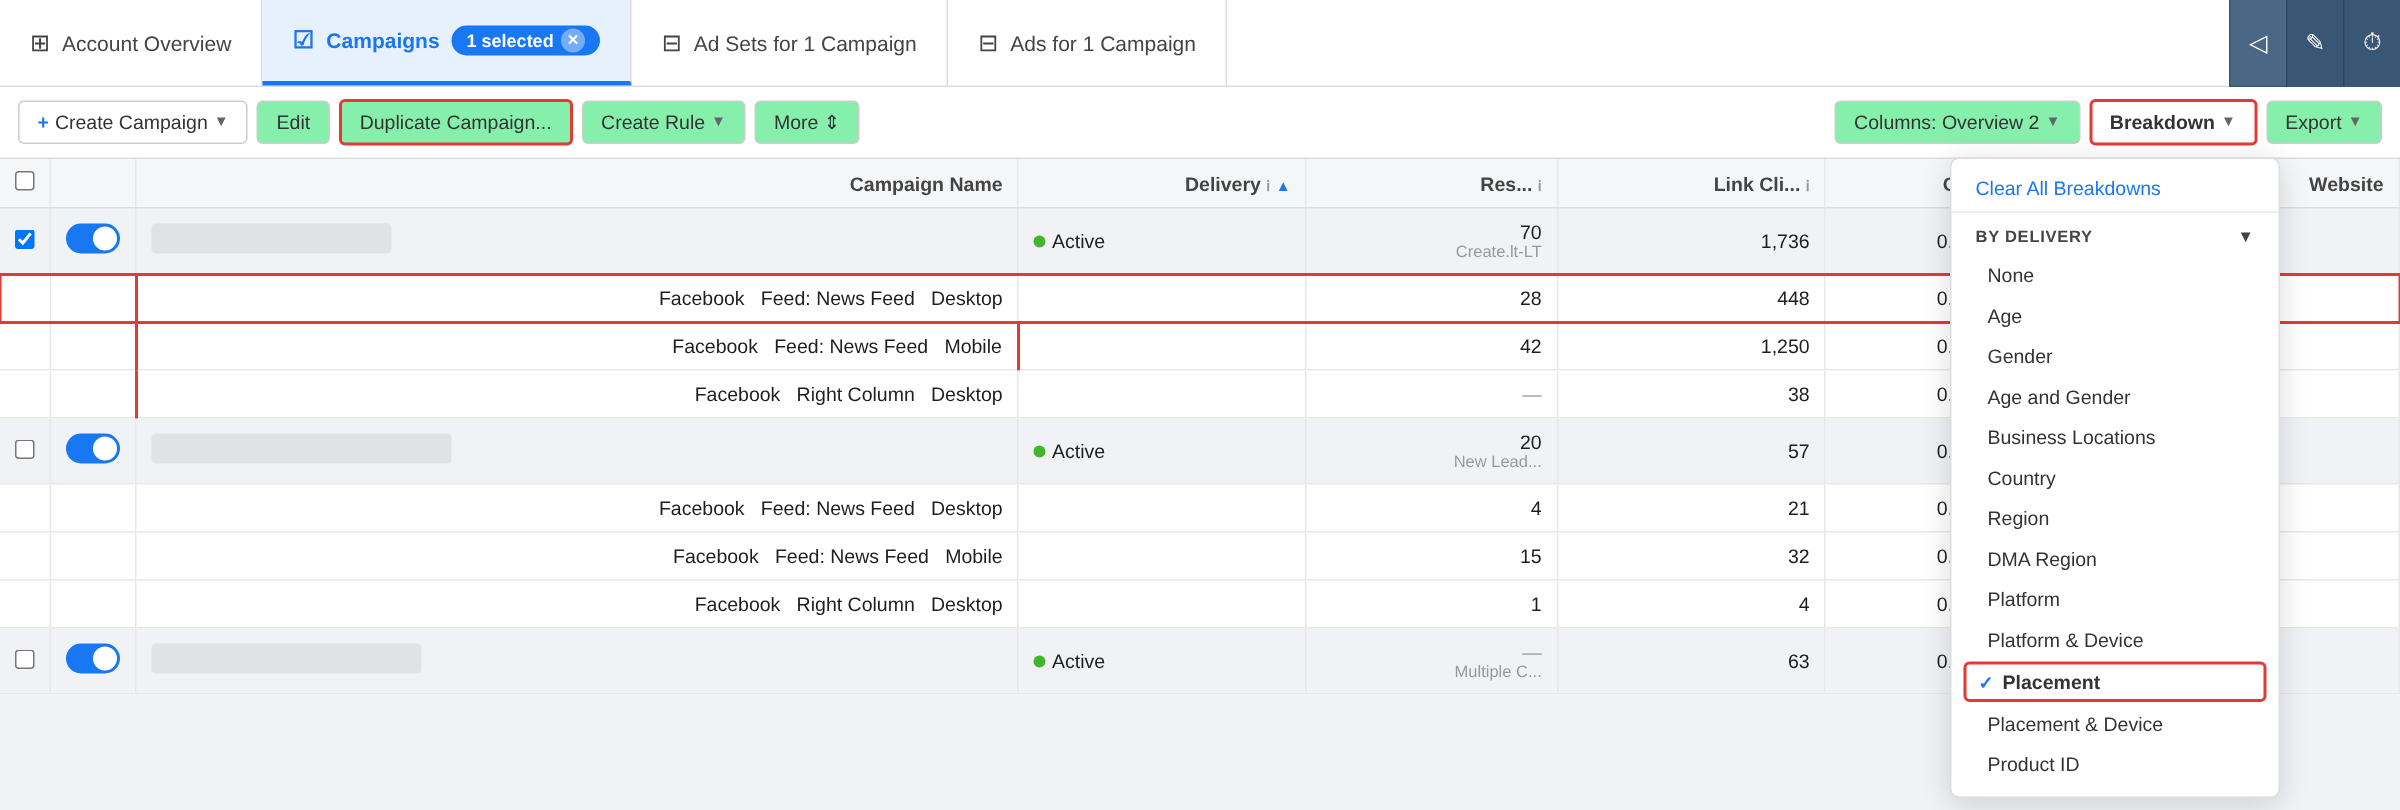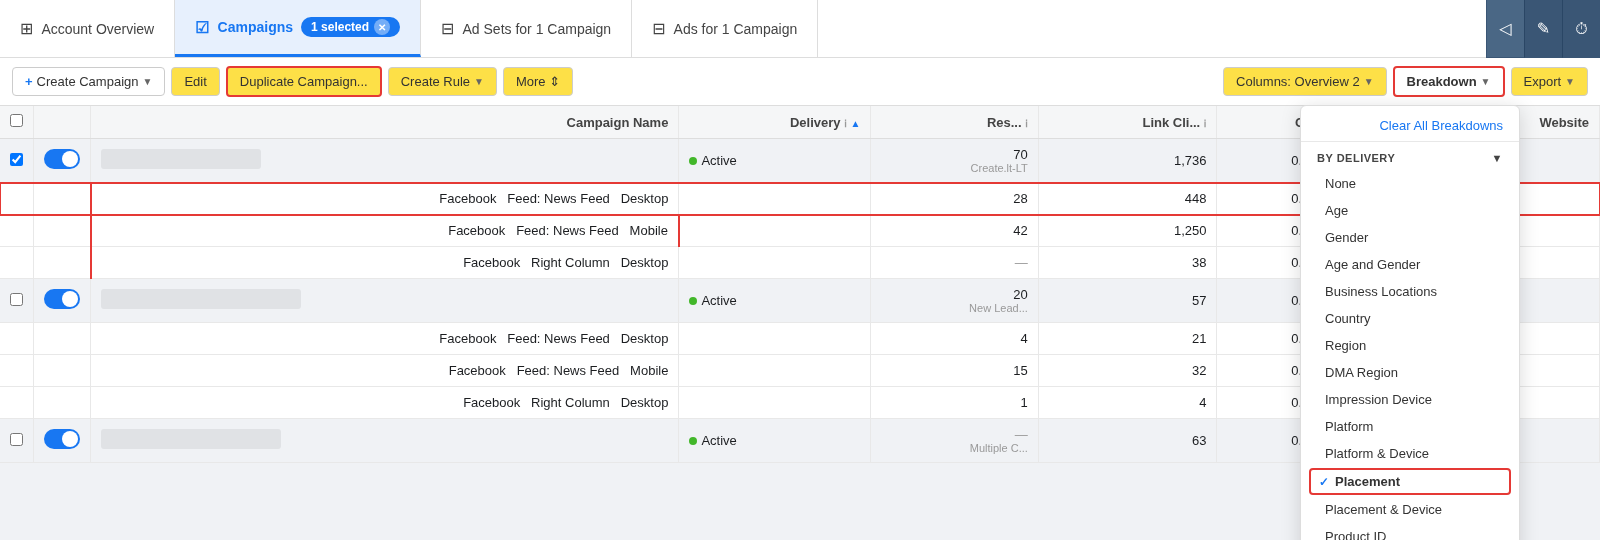--- a/index.html
+++ b/index.html
@@ -68,21 +68,21 @@
       gap: 6px;
       border-bottom: 1px solid #ddd;
     }
     .btn {
       display: flex;
       align-items: center;
       gap: 4px;
       padding: 6px 12px;
       border: 1px solid #ccc;
       border-radius: 4px;
-      background: #fde047;
+      background: #86efac;
       cursor: pointer;
       font-size: 13px;
       color: #333;
       white-space: nowrap;
     }
     .btn-primary {
       background: #fff;
       border: 1px solid #ccc;
     }
     .btn-plus { font-weight: bold; color: #1877f2; }
@@ -181,21 +181,20 @@
       box-shadow: 0 4px 20px rgba(0,0,0,0.15);
       z-index: 200;
       padding: 8px 0;
     }
     .breakdown-dropdown .clear-link {
       color: #1877f2;
       padding: 4px 16px;
       cursor: pointer;
       font-size: 13px;
       display: block;
-      text-align: right;
     }
     .breakdown-dropdown .section-header {
       display: flex;
       justify-content: space-between;
       align-items: center;
       padding: 6px 16px;
       font-weight: 700;
       font-size: 11px;
       color: #444;
       text-transform: uppercase;
@@ -509,23 +508,20 @@
   <div class="menu-item">
     <span>Country</span>
   </div>
   <div class="menu-item">
     <span>Region</span>
   </div>
   <div class="menu-item">
     <span>DMA Region</span>
   </div>
   <div class="menu-item">
-    <span>Impression Device</span>
-  </div>
-  <div class="menu-item">
     <span>Platform</span>
   </div>
   <div class="menu-item">
     <span>Platform &amp; Device</span>
   </div>
 
   <div class="menu-item active-outlined" style="border:2px solid #e53935; border-radius:4px; margin:1px 8px; padding:4px 8px; font-weight:700; display:flex; align-items:center; gap:6px;">
     <span class="check-mark">✓</span>
     <span>Placement</span>
   </div>

